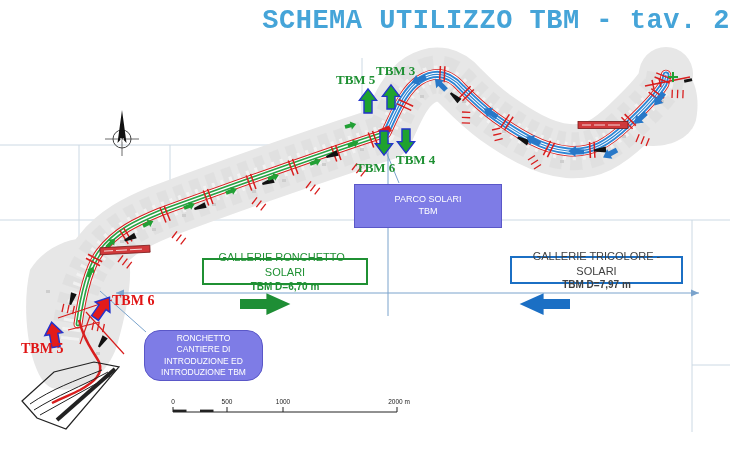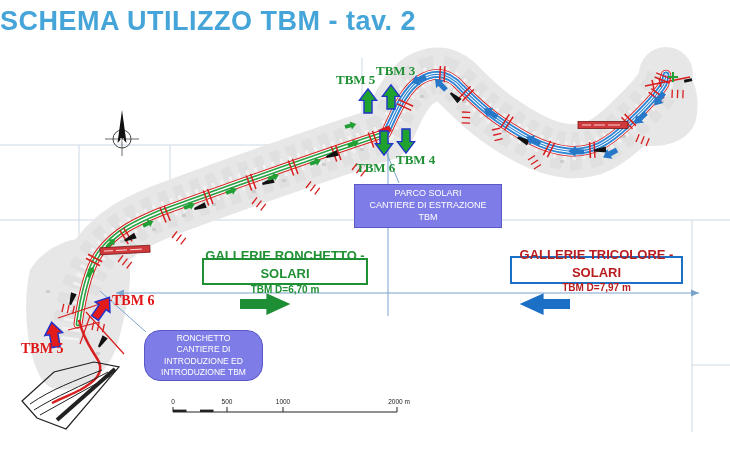--- a/index.html
+++ b/index.html
@@ -1,29 +1,29 @@
 <!DOCTYPE html>
 <html><head>
 <meta charset="utf-8">
 <style>
   html,body{margin:0;padding:0;background:#fff;}
   .stage{position:relative;width:730px;height:449px;background:#fff;overflow:hidden;
          font-family:"Liberation Sans",sans-serif;}
   .stage svg{position:absolute;left:0;top:0;}
-  .title{position:absolute;top:6px;left:0;right:0;text-align:left;
-         color:#45a4d8;font-size:27px;font-weight:bold;letter-spacing:.5px;}
+  .title{position:absolute;top:6px;left:0;right:0;text-align:right;
+         color:#45a4d8;font-size:27px;font-weight:bold;letter-spacing:.5px;font-family:Liberation Mono, monospace;}
   .box{position:absolute;box-sizing:border-box;text-align:center;
        display:flex;flex-direction:column;justify-content:center;}
   .purple{background:#7e7ce6;border:1px solid #5a57c8;color:#fff;
           font-size:9px;line-height:1.3;}
   .purple .t{font-weight:normal;}
   .outline{background:#fff;}
   .green-box{border:2px solid #1f9033;color:#1f9033;}
-  .blue-box{border:2px solid #1b6fc4;color:#b91c1c;}
-  .outline .t{font-weight:bold;font-size:13px;line-height:1.35;}
+  .blue-box{border:2px solid #1b6fc4;color:#404040;}
+  .outline .t{font-weight:normal;font-size:11px;line-height:1.35;}
   .outline .s{font-weight:bold;font-size:10px;line-height:1.3;}
   .tbm-label{position:absolute;font-family:"Liberation Serif",serif;font-weight:bold;white-space:nowrap;}
   .tbm-green{color:#1f9033;font-size:13px;}
   .tbm-red{color:#e01414;font-size:14px;}
 </style>
 </head>
 <body>
 
 <div class="stage">
 
@@ -225,21 +225,20 @@
         <text x="283" y="404">1000</text>
         <text x="399" y="404">2000 m</text>
       </g>
     </g>
   </svg>
 
   <div class="title">SCHEMA UTILIZZO TBM - tav. 2</div>
 
   <div class="box purple" style="left:354px;top:184px;width:148px;height:44px;">
     <div class="t">PARCO SOLARI</div>
-    <div>CANTIERE DI ESTRAZIONE</div>
     <div>TBM</div>
   </div>
 
   <div class="box purple" style="left:144px;top:330px;width:119px;height:51px;font-size:8.5px;border-radius:16px;">
     <div class="t">RONCHETTO</div>
     <div>CANTIERE DI</div>
     <div>INTRODUZIONE ED</div>
     <div>INTRODUZIONE TBM</div>
   </div>
 

